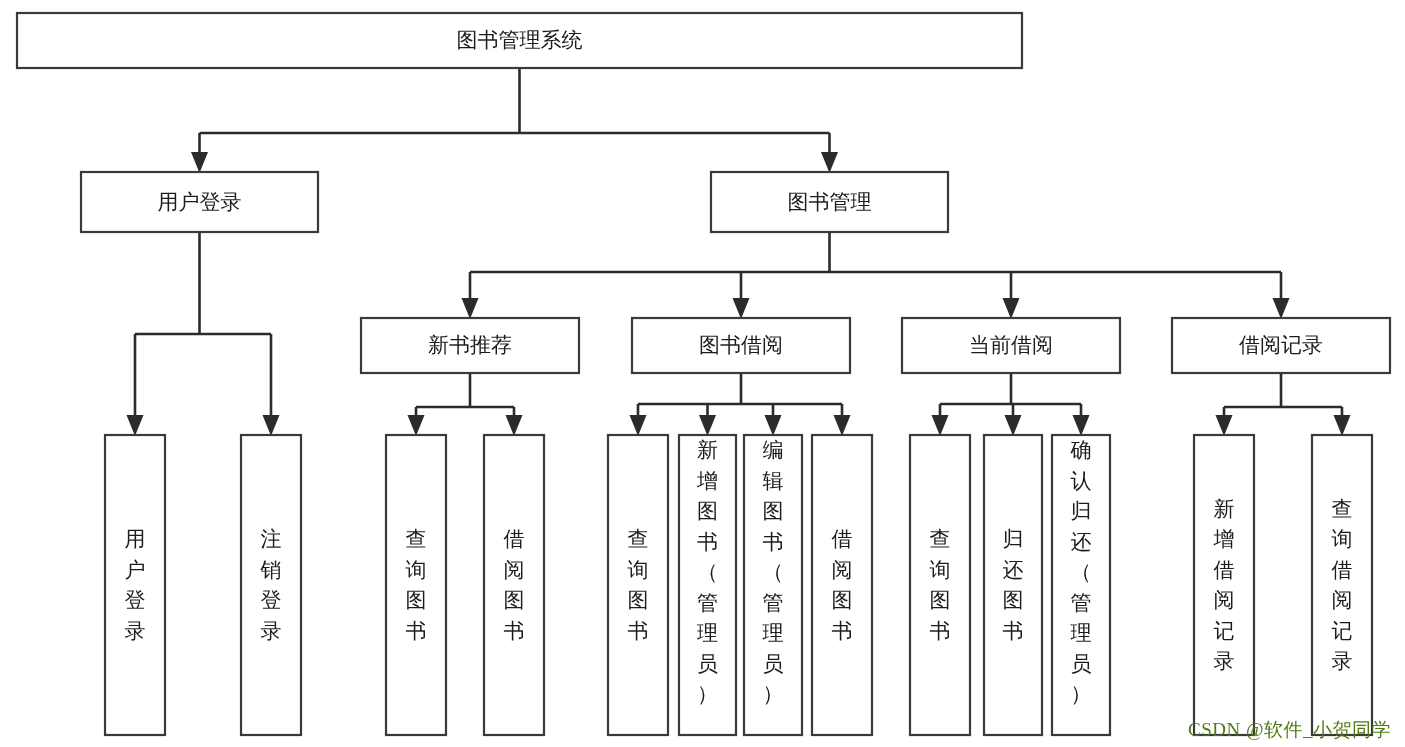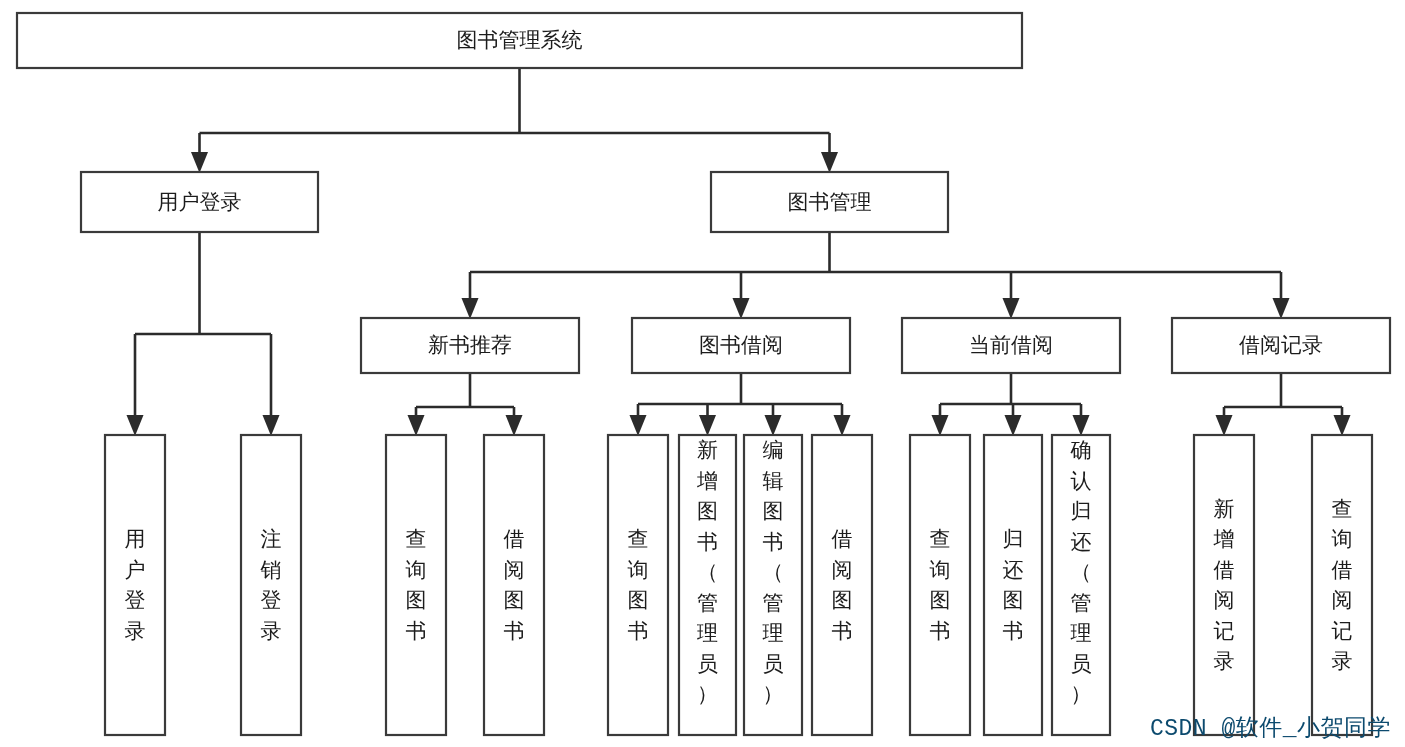--- a/index.html
+++ b/index.html
@@ -52,23 +52,23 @@
   .node-label-v {
     font-family: "Liberation Sans", "DejaVu Sans", sans-serif;
     font-size: 21px;
     fill: #1c1c1c;
     text-anchor: middle;
   }
   .watermark-text {
     position: absolute;
     right: 14px;
     bottom: 4px;
-    font-family: Liberation Mono, monospace;
-    font-size: 23px;
-    color: #0c4a6e;
+    font-family: Liberation Serif, serif;
+    font-size: 19px;
+    color: #4d7c0f;
     white-space: nowrap;
     letter-spacing: 0.5px;
   }
 </style>
 </head>
 <body>
 
 <div id="diagram-root">
   <svg class="diagram-canvas" viewBox="0 0 1405 747">
     <g id="layer-connectors">

